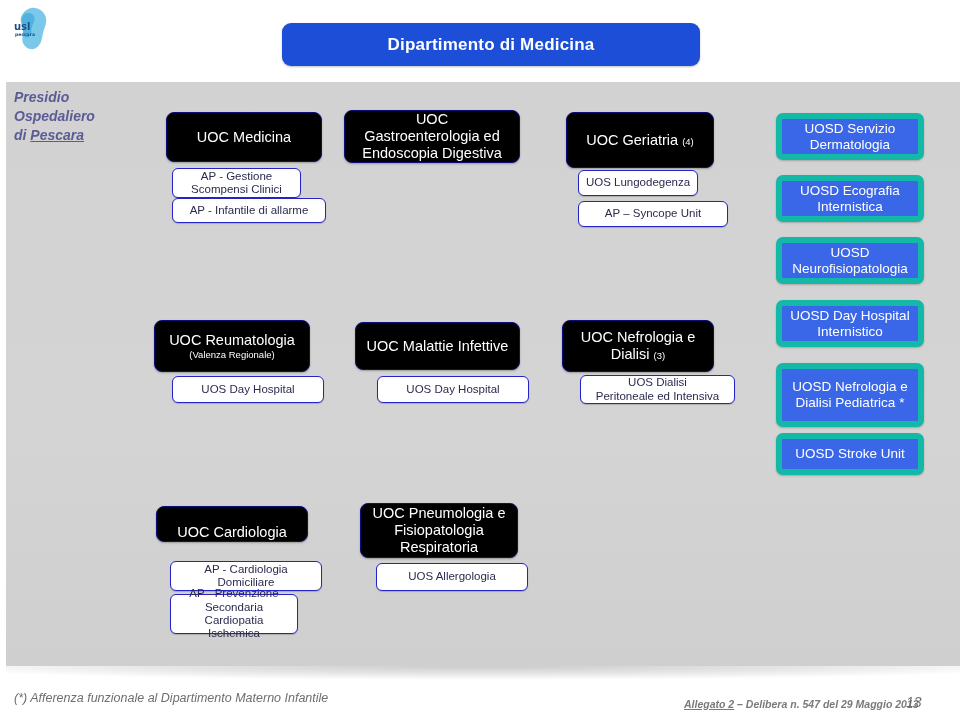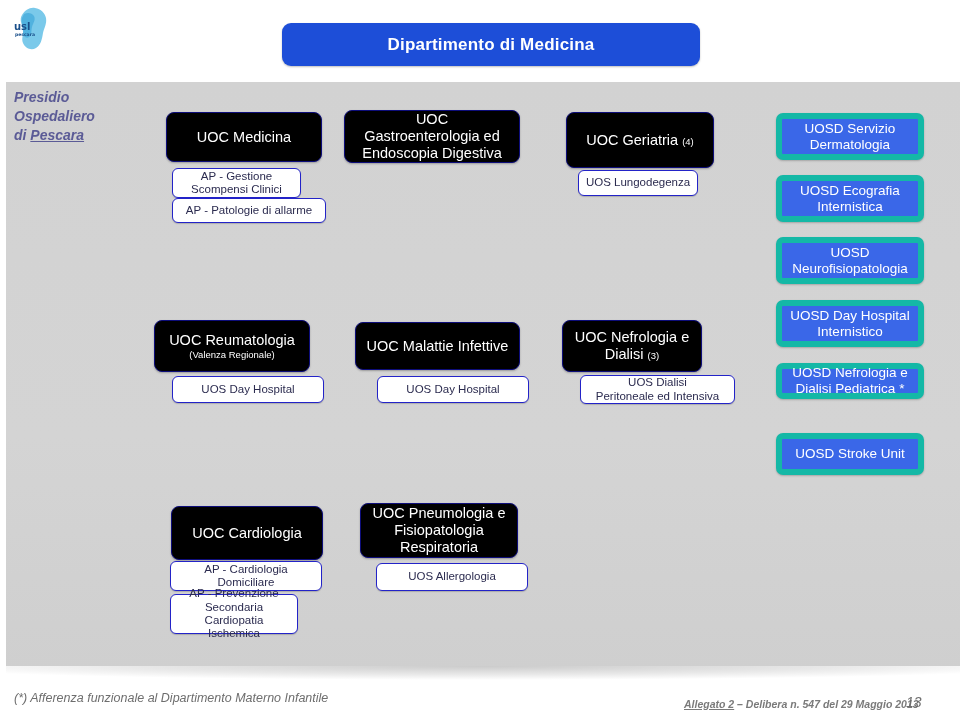--- a/index.html
+++ b/index.html
@@ -179,59 +179,62 @@
     <div><span>di </span><span class="u">Pescara</span></div>
   </div>
 
   <div class="node head" style="left:166px;top:112px;width:156px;height:50px;">
     <span class="inner">UOC Medicina</span>
   </div>
   <div class="node sub" style="left:172px;top:160px;width:129px;height:30px;margin-top:8px;">
     <span class="inner">AP -  Gestione<br>Scompensi Clinici</span>
   </div>
   <div class="node sub" style="left:172px;top:198px;width:154px;height:25px;">
-    <span class="inner">AP -  Patologie di allarme</span>
+    <span class="inner">AP -  Infantile di allarme</span>
   </div>
 
   <div class="node head" style="left:344px;top:110px;width:176px;height:53px;">
     <span class="inner">UOC<br>Gastroenterologia ed<br>Endoscopia Digestiva</span>
   </div>
 
   <div class="node head" style="left:566px;top:112px;width:148px;height:56px;">
     <span class="inner"><span>UOC Geriatria</span> <span class="sup">(4)</span></span>
   </div>
   <div class="node sub" style="left:578px;top:170px;width:120px;height:26px;">
     <span class="inner">UOS Lungodegenza</span>
+  </div>
+  <div class="node sub" style="left:578px;top:201px;width:150px;height:26px;">
+    <span class="inner">AP – Syncope Unit</span>
   </div>
 
   <div class="node head" style="left:154px;top:320px;width:156px;height:52px;">
     <span class="inner">
       <span>UOC Reumatologia</span>
       <span class="subtitle">(Valenza Regionale)</span>
     </span>
   </div>
   <div class="node sub" style="left:172px;top:376px;width:152px;height:27px;">
     <span class="inner">UOS  Day Hospital</span>
   </div>
 
   <div class="node head" style="left:355px;top:322px;width:165px;height:48px;">
     <span class="inner">UOC Malattie Infettive</span>
   </div>
   <div class="node sub" style="left:377px;top:376px;width:152px;height:27px;">
     <span class="inner">UOS Day Hospital</span>
   </div>
 
-  <div class="node head" style="left:562px;top:320px;width:140px;height:52px;">
+  <div class="node head" style="left:562px;top:320px;width:152px;height:52px;">
     <span class="inner"><span>UOC Nefrologia e<br>Dialisi</span> <span class="sup">(3)</span></span>
   </div>
   <div class="node sub" style="left:580px;top:375px;width:155px;height:29px;">
     <span class="inner">UOS Dialisi<br>Peritoneale ed Intensiva</span>
   </div>
 
-  <div class="node head" style="left:171px;top:506px;width:152px;height:54px;">
+  <div class="node head" style="left:156px;top:506px;width:152px;height:36px;align-items:flex-end;">
     <span class="inner">UOC Cardiologia</span>
   </div>
   <div class="node sub" style="left:170px;top:561px;width:152px;height:30px;">
     <span class="inner">AP - Cardiologia<br>Domiciliare</span>
   </div>
   <div class="node sub" style="left:170px;top:594px;width:128px;height:40px;">
     <span class="inner">AP - Prevenzione<br>Secondaria Cardiopatia<br>Ischemica</span>
   </div>
 
   <div class="node head" style="left:360px;top:503px;width:158px;height:55px;">
@@ -246,21 +249,21 @@
   </div>
   <div class="node uosd" style="left:776px;top:175px;width:148px;height:47px;">
     <span class="inner">UOSD Ecografia<br>Internistica</span>
   </div>
   <div class="node uosd" style="left:776px;top:237px;width:148px;height:47px;">
     <span class="inner">UOSD<br>Neurofisiopatologia</span>
   </div>
   <div class="node uosd" style="left:776px;top:300px;width:148px;height:47px;">
     <span class="inner">UOSD Day Hospital<br>Internistico</span>
   </div>
-  <div class="node uosd" style="left:776px;top:363px;width:148px;height:36px;">
+  <div class="node uosd" style="left:776px;top:363px;width:148px;height:64px;">
     <span class="inner">UOSD Nefrologia e<br>Dialisi Pediatrica *</span>
   </div>
   <div class="node uosd" style="left:776px;top:433px;width:148px;height:42px;">
     <span class="inner">UOSD Stroke Unit</span>
   </div>
 
   <div class="footnote">(*) Afferenza funzionale al  Dipartimento Materno Infantile</div>
   <div class="citation"><span class="u">Allegato 2</span><span> – Delibera n. 547 del 29 Maggio 2013</span></div>
   <div class="pagenum">13</div>
 

